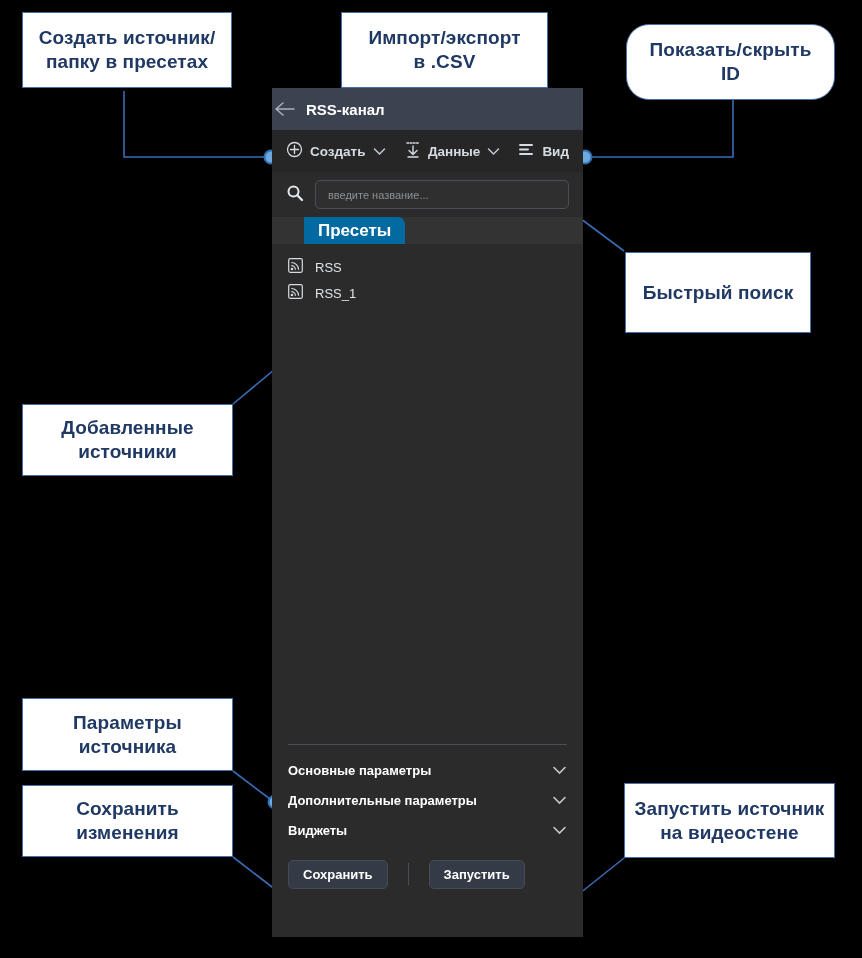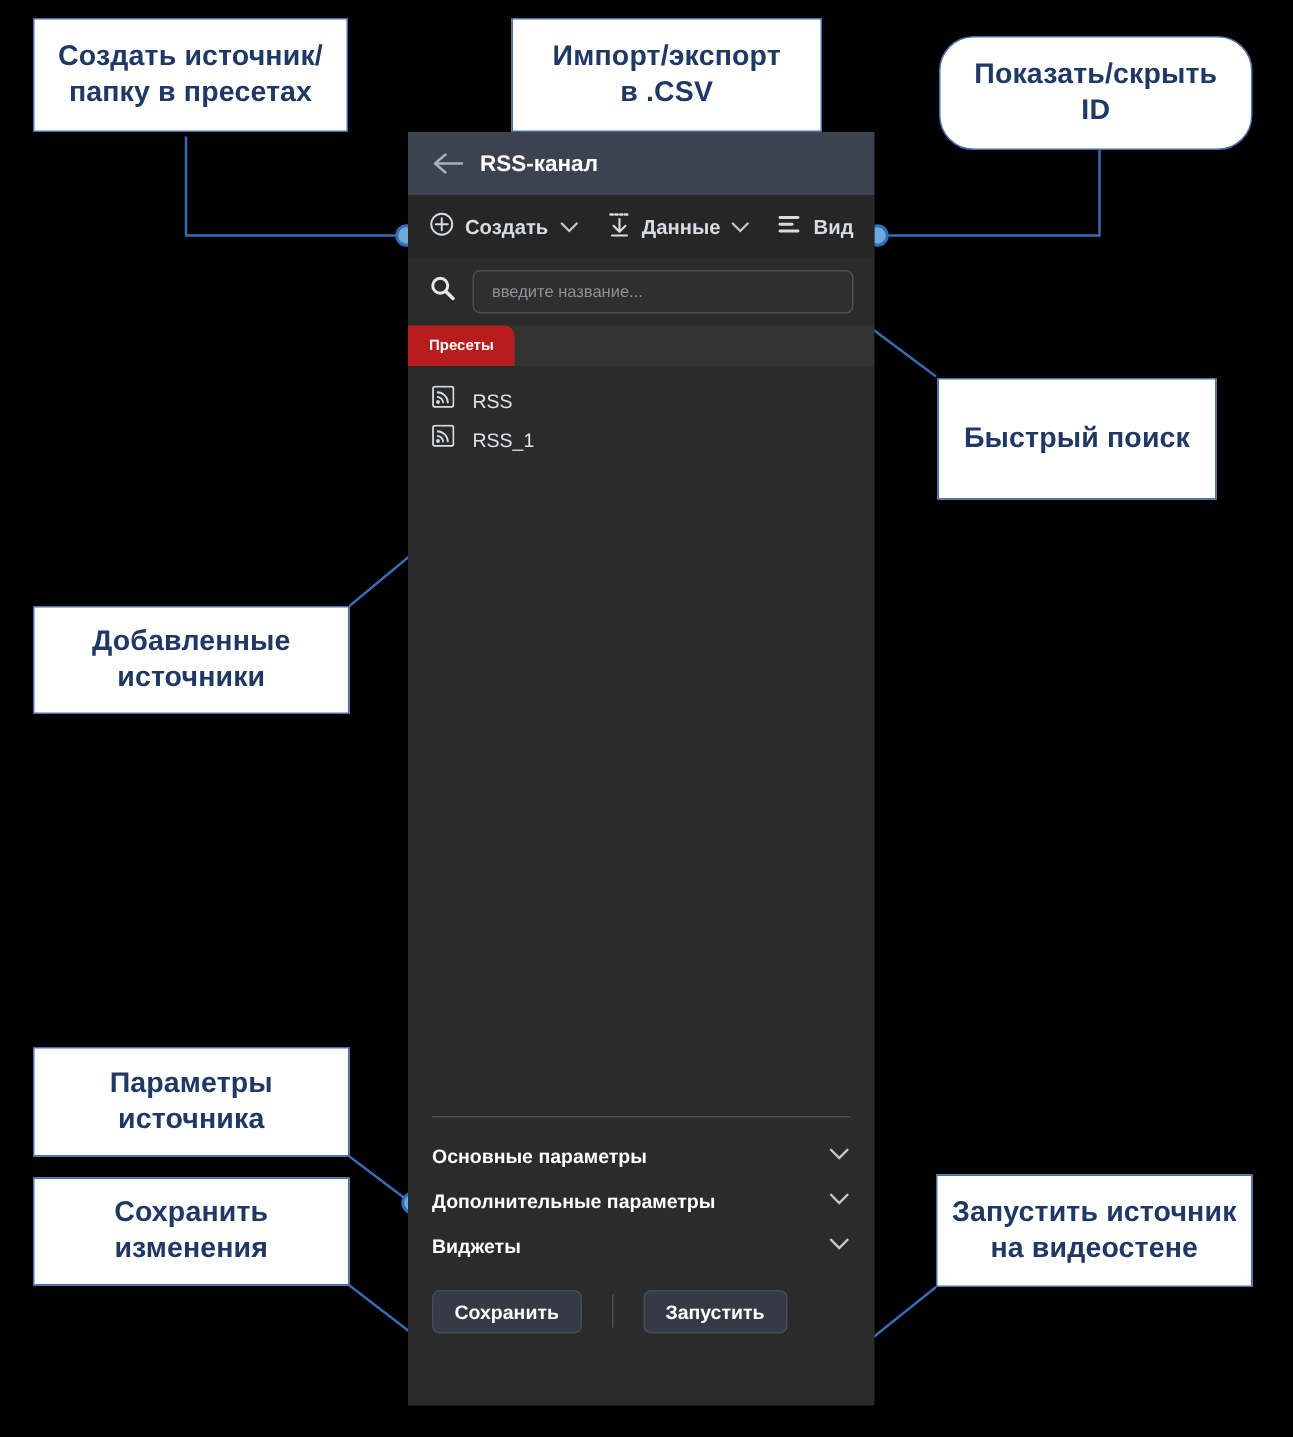--- a/index.html
+++ b/index.html
@@ -12,41 +12,41 @@
   
   .callout{position:absolute;background:#ffffff;border:1px solid #4a6fa8;
            box-sizing:border-box;display:flex;align-items:center;justify-content:center;
            text-align:center;color:#1f3864;font-weight:bold;font-size:19px;line-height:1.25;
            letter-spacing:.1px;padding:4px 8px;}
 
   
   #panel{position:absolute;left:272px;top:88px;width:311px;height:849px;
          background:#2b2b2b;box-sizing:border-box;overflow:hidden;}
 
-  .titlebar{height:42px;background:#3c4350;display:flex;align-items:center;padding:0 14px;}
+  .titlebar{height:42px;background:#3c4350;display:flex;align-items:center;padding:0 0;}
   .back-ico{width:26px;height:26px;flex:0 0 auto;display:flex;align-items:center;justify-content:center;}
   .title{color:#ffffff;font-size:15px;font-weight:bold;margin-left:8px;}
 
   .toolbar{height:42px;background:#262626;display:flex;align-items:center;padding:0 12px;gap:0;}
   .tbtn{display:flex;align-items:center;gap:7px;color:#cdd3da;font-size:13.5px;font-weight:bold;
         padding:4px 2px;}
   .tbtn .lbl{color:#d7dce2;}
   .tb-gap{width:33px;}
   .tb-gap2{width:30px;}
   .chev{display:inline-block;}
 
   .searchrow{height:45px;background:#2b2b2b;display:flex;align-items:center;padding:0 14px;gap:11px;}
   .searchbox{flex:1;height:27px;border:1px solid #4a4f57;border-radius:5px;background:#2f2f2f;
              display:flex;align-items:center;padding:0 12px;}
   .searchbox .ph{color:#8b9097;font-size:11px;}
 
   .tabstrip{height:27px;background:#333333;display:flex;align-items:flex-end;padding-left:0;}
-  .tab{background:#b91c1c;color:#ffffff;font-size:10px;font-weight:bold;
+  .tab{background:#0369a1;color:#ffffff;font-size:17px;font-weight:bold;
        height:27px;display:flex;align-items:center;padding:0 14px;
-       border-top-right-radius:7px;}
+       border-top-right-radius:7px;margin-left:32px;}
 
   .listarea{height:490px;background:#2b2b2b;padding-top:10px;}
   .litem{display:flex;align-items:center;gap:12px;height:26px;padding:0 0 0 16px;}
   .litem .nm{color:#dfe3e8;font-size:13px;}
 
   .sep{height:1px;background:#4a4f57;margin:0 16px;}
 
   .accordions{padding:10px 0 0 0;}
   .acc{display:flex;align-items:center;justify-content:space-between;height:30px;padding:0 16px;}
   .acc .atxt{color:#ffffff;font-size:13px;font-weight:bold;}

